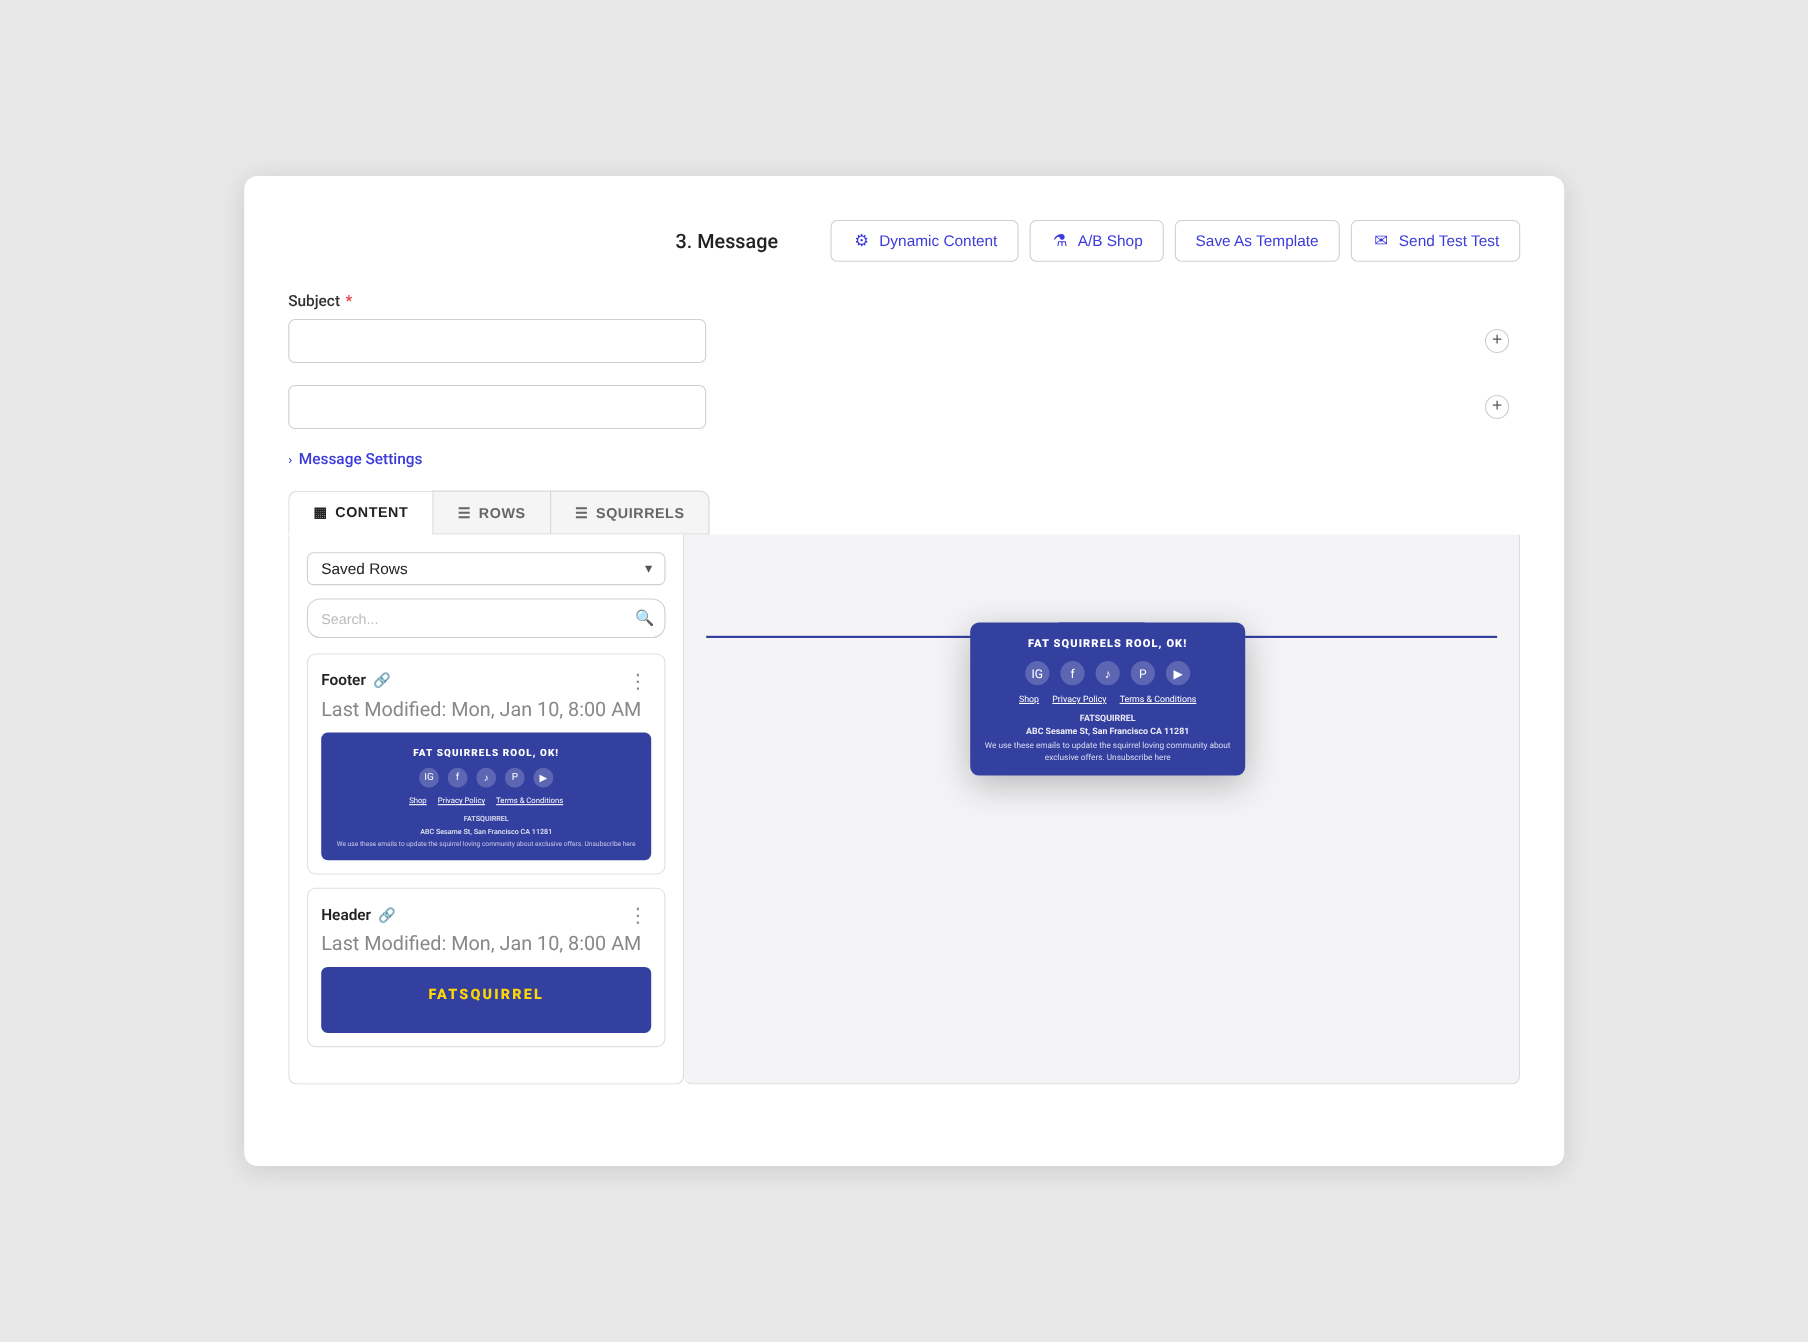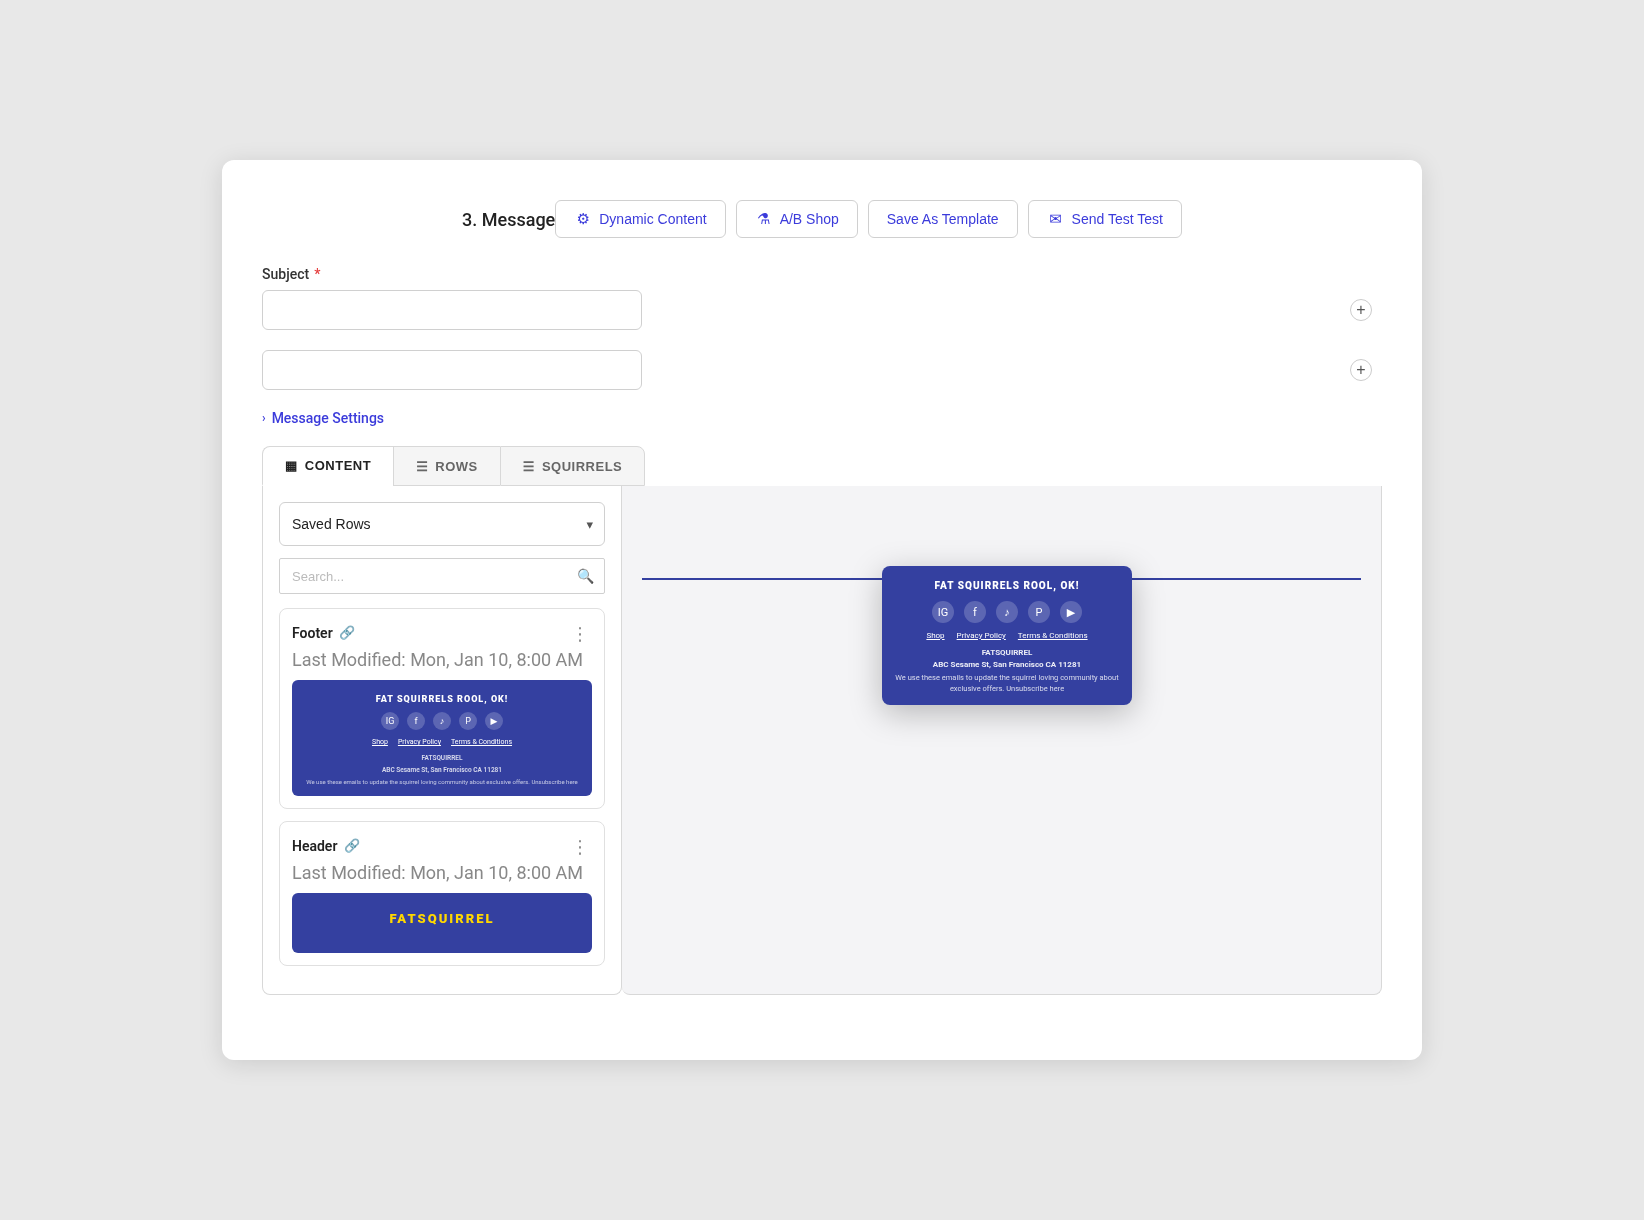--- a/index.html
+++ b/index.html
@@ -16,23 +16,24 @@
       background: #fff;
       border-radius: 12px;
       box-shadow: 0 4px 24px rgba(0,0,0,0.12);
       width: 1200px;
       min-height: 900px;
       padding: 40px;
       position: relative;
     }
     .top-row {
       display: flex;
-      justify-content: center;
+      justify-content: flex-end;
       align-items: center;
       margin-bottom: 28px;
+      gap: 48px;
     }
     .page-title {
       font-size: 18px;
       font-weight: 500;
       color: #222;
     }
     .top-buttons {
       display: flex;
       gap: 10px;
     }
@@ -165,21 +166,21 @@
       padding: 16px;
       flex-shrink: 0;
       z-index: 10;
     }
     .saved-rows-dropdown {
       position: relative;
       margin-bottom: 12px;
     }
     .dropdown-select {
       width: 100%;
-      height: 44px;
+      height: 30px;
       border: 1.5px solid #d0d0d0;
       border-radius: 6px;
       padding: 0 36px 0 12px;
       font-size: 14px;
       font-weight: 500;
       color: #222;
       appearance: none;
       background: #fff;
       cursor: pointer;
       outline: none;
@@ -194,21 +195,21 @@
       font-size: 13px;
     }
     .search-wrapper {
       position: relative;
       margin-bottom: 14px;
     }
     .search-input {
       width: 100%;
       height: 36px;
       border: 1.5px solid #d0d0d0;
-      border-radius: 2px;
+      border-radius: 12px;
       padding: 0 34px 0 12px;
       font-size: 13px;
       color: #333;
       outline: none;
     }
     .search-input::placeholder { color: #bbb; }
     .search-icon {
       position: absolute;
       right: 10px;
       top: 50%;
@@ -225,21 +226,21 @@
       position: relative;
     }
     .card-header {
       display: flex;
       align-items: center;
       justify-content: space-between;
       margin-bottom: 4px;
     }
     .card-title-row {
       display: flex;
-      align-items: flex-start;
+      align-items: flex-end;
       gap: 7px;
     }
     .card-title {
       font-size: 14px;
       font-weight: 600;
       color: #222;
     }
     .link-icon { font-size: 13px; color: #3b3bdb; cursor: pointer; }
     .card-menu {
       width: 24px; height: 24px;

